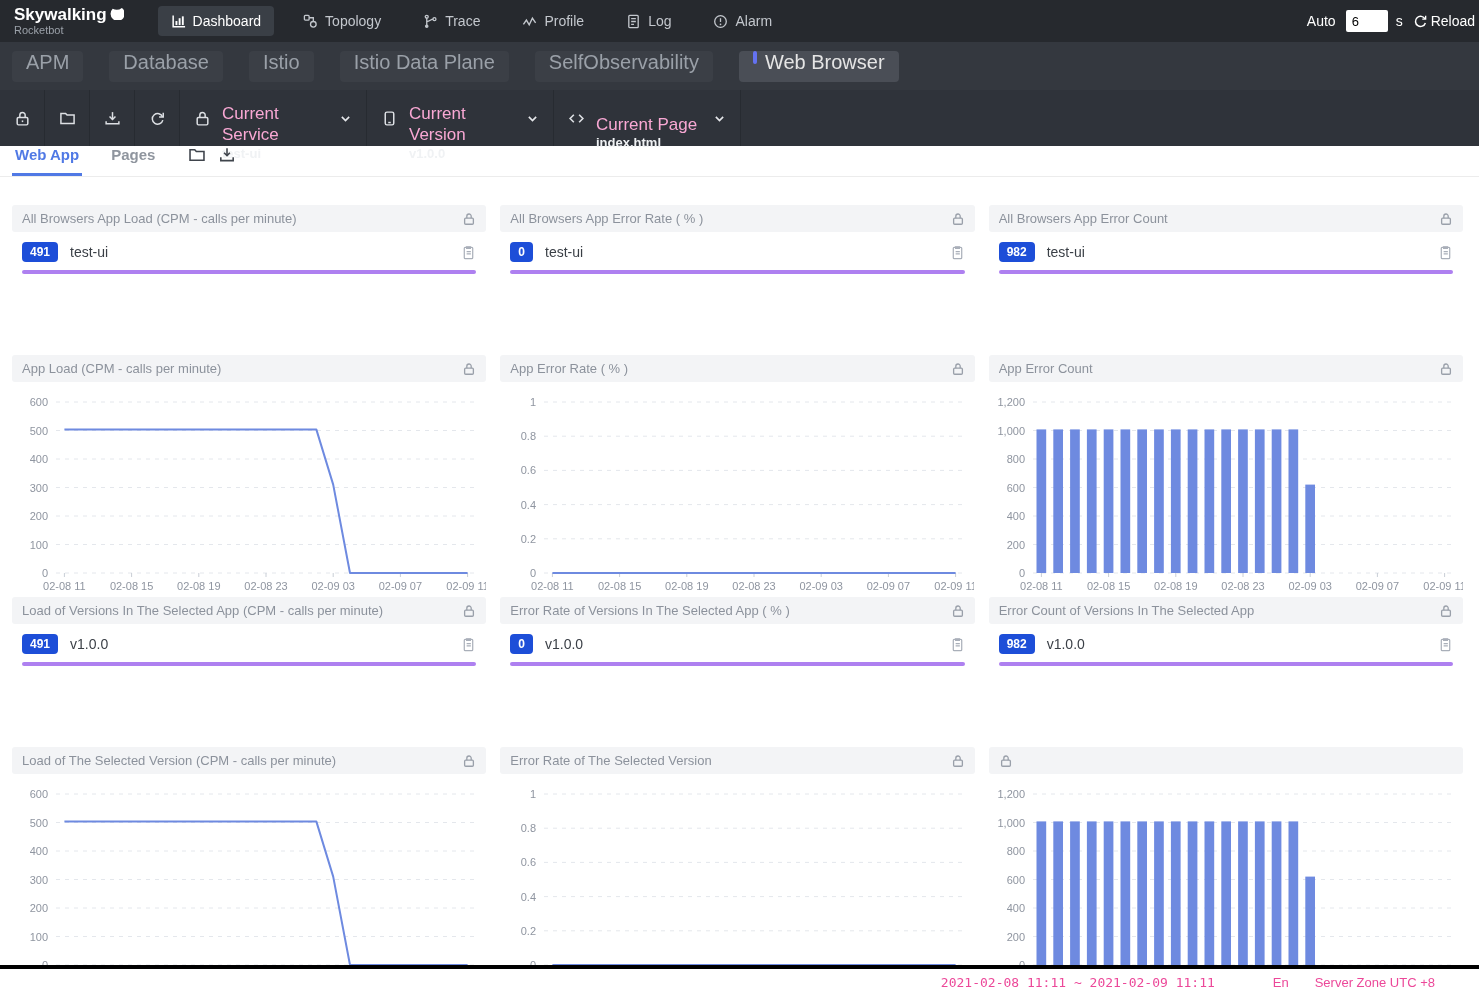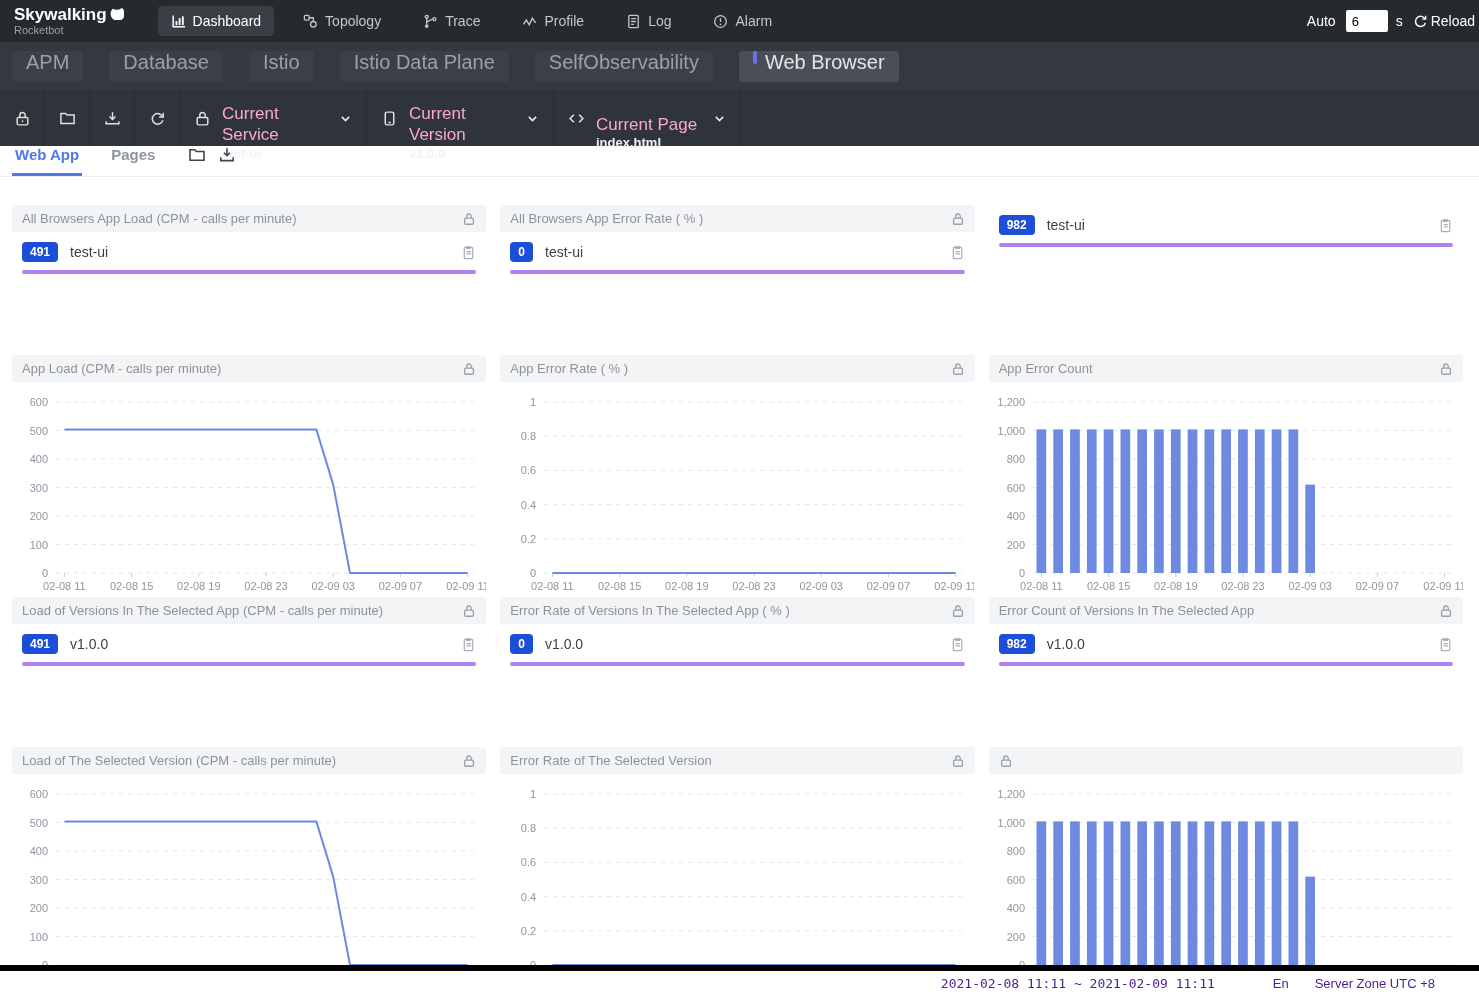--- a/index.html
+++ b/index.html
@@ -69,23 +69,23 @@
   .stat-row { display:flex; align-items:center; }
   .badge { background:#1d4ed8; color:#fff; font-size:12px; font-weight:700;
     padding:3px 8px; border-radius:4px; }
   .stat-label { font-size:14px; color:#3a3f46; margin-left:12px; flex:1; }
   .clipboard-icon { color:#a9afb9; display:flex; }
   .stat-bar { height:4px; border-radius:2px; background:#ae80f0; margin-top:8px; }
   .chart-canvas { width:100%; height:215px; display:block; }
 
   
   .page-footer { position:absolute; left:0; right:0; bottom:0; height:30px;
-    background:#fff; border-top:6px solid #000000; display:flex; align-items:center;
+    background:#fff; border-top:4px solid #000000; display:flex; align-items:center;
     justify-content:flex-end; padding-right:44px; z-index:20;
-    font-size:13px; color:#4c1d95; }
+    font-size:13px; color:#ec4899; }
   .time-range { font-family:"DejaVu Sans Mono", monospace; font-size:13px; cursor:pointer; }
   .lang { margin-left:58px; cursor:pointer; }
   .server-zone { margin-left:26px; }
 </style>
 </head>
 <body>
 
 <header class="topnav">
   <div class="brand">
     <span class="brand-name">
@@ -318,20 +318,29 @@
               <path d="M6 2h4v1.5H6z" fill="currentColor"></path>
               <path d="M6 7h4.5M6 9.5h4.5"></path>
             </svg>
           </span>
       </div>
       <div class="stat-bar"></div>
     </div>
   </div>
 
   <div class="card">
+    <div class="card-header">
+        <span class="card-title">All Browsers App Error Count</span>
+      <span class="lock-icon">
+          <svg width="14" height="14" viewBox="0 0 16 16" fill="none" stroke="currentColor" stroke-width="1.5">
+            <rect x="3" y="7" width="10" height="7" rx="1.2"></rect>
+            <path d="M5.5 7V4.8a2.5 2.5 0 0 1 5 0V7"></path>
+          </svg>
+        </span>
+      </div>
     <div class="stat-body">
       <div class="stat-row">
         <span class="badge">982</span>
         <span class="stat-label">test-ui</span>
         <span class="clipboard-icon">
             <svg width="15" height="15" viewBox="0 0 16 16" fill="none" stroke="currentColor" stroke-width="1.3">
               <rect x="3.5" y="2.5" width="9" height="12" rx="1"></rect>
               <path d="M6 2h4v1.5H6z" fill="currentColor"></path>
               <path d="M6 7h4.5M6 9.5h4.5"></path>
             </svg>

